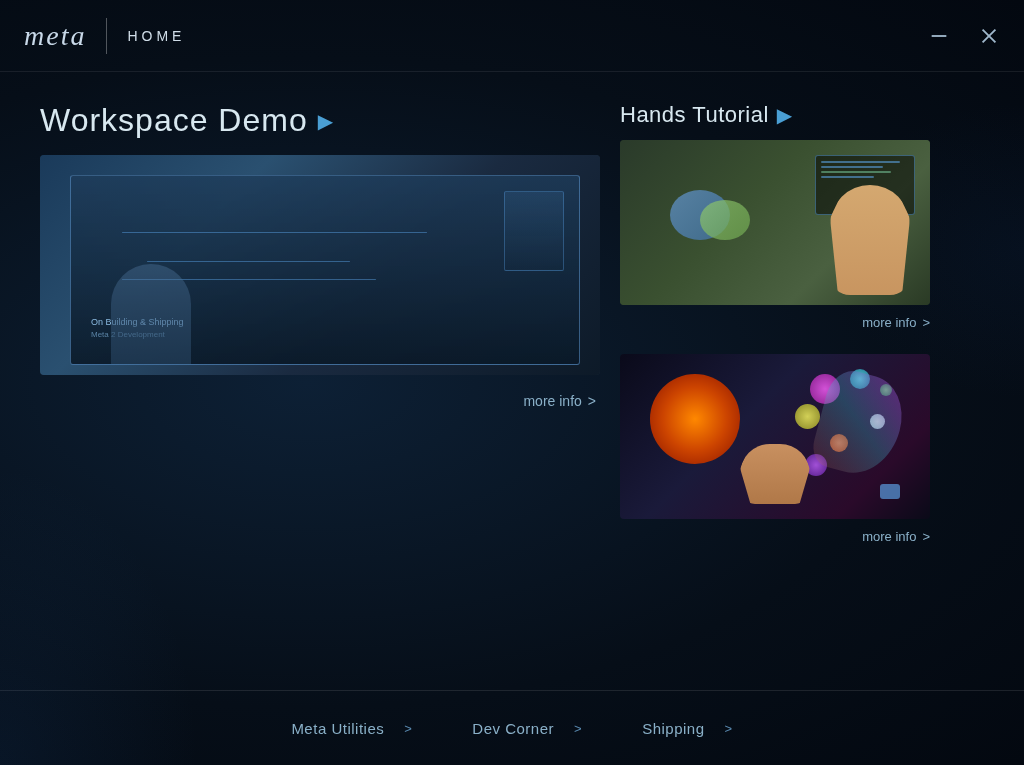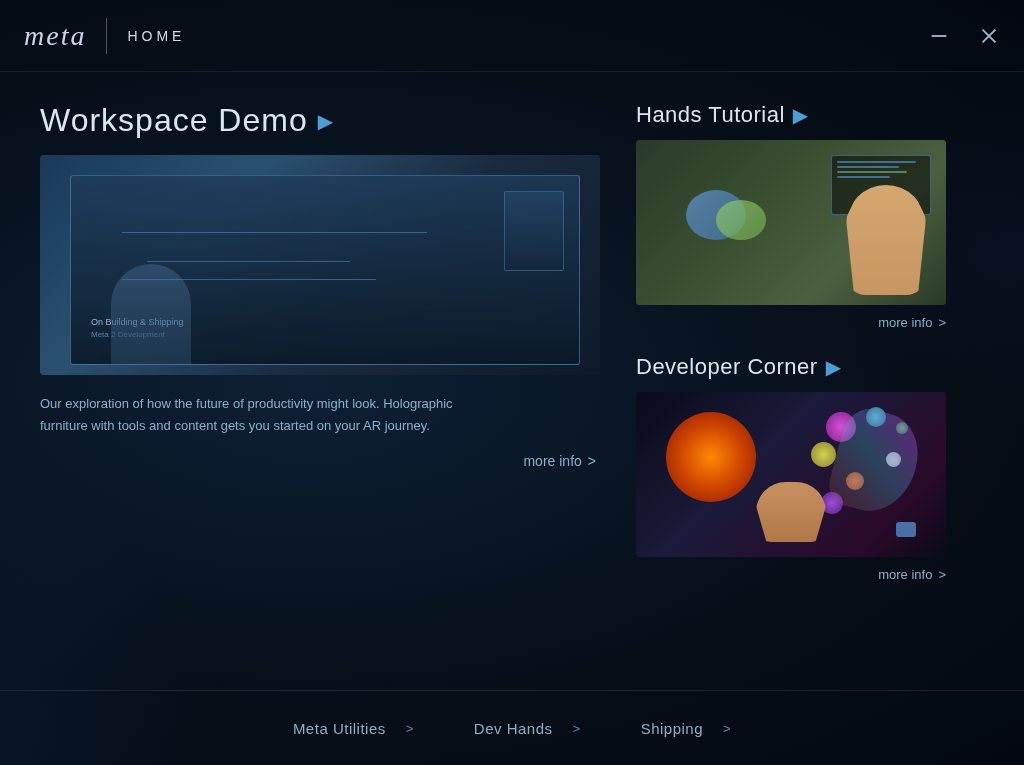--- a/index.html
+++ b/index.html
@@ -102,21 +102,21 @@
       stroke: #a0b8cc;
       fill: none;
       stroke-width: 2;
     }
 
     
     .main-content {
       flex: 1;
       display: flex;
       padding: 30px 40px 20px 40px;
-      gap: 36px;
+      gap: 20px;
     }
 
     
     .left-column {
       flex: 1;
       display: flex;
       flex-direction: column;
       max-width: 560px;
     }
 
@@ -466,21 +466,20 @@
             <div class="ws-hologram"></div>
             <div class="ws-text-overlay">
               <div class="ws-line1">On Building &amp; Shipping</div>
               <div class="ws-line2">Meta 2 Development</div>
             </div>
             <div class="ws-person"></div>
           </div>
         </div>
       </div>
 
-      <p class="description-text">Our exploration of how the future of productivity might look. Holographic furniture with tools and content gets you started on your AR journey.</p>
 
       <div class="more-info-link">
         <span>more info</span>
         <span>&gt;</span>
       </div>
     </div>
 
     <div class="right-column">
 
       <div class="right-section">
@@ -503,24 +502,20 @@
             <div class="hands-hand"></div>
           </div>
         </div>
         <div class="more-info-right">
           <span>more info</span>
           <span>&gt;</span>
         </div>
       </div>
 
       <div class="right-section">
-        <div class="section-title-right">
-          <span>Developer Corner</span>
-          <span class="play-icon">▶</span>
-        </div>
         <div class="right-thumbnail">
           <div class="dev-thumb">
             <div class="dev-sun"></div>
             <div class="dev-particles">
 
               <div class="dev-particle" style="width:30px;height:30px;background:radial-gradient(circle,#ff60ff 0%,#a020a0 100%);top:10px;left:20px;"></div>
               <div class="dev-particle" style="width:20px;height:20px;background:radial-gradient(circle,#60ffff 0%,#2080a0 100%);top:5px;left:60px;"></div>
               <div class="dev-particle" style="width:25px;height:25px;background:radial-gradient(circle,#ffff60 0%,#a0a020 100%);top:40px;left:5px;"></div>
               <div class="dev-particle" style="width:15px;height:15px;background:radial-gradient(circle,#ffffff 0%,#c0d0e0 100%);top:50px;left:80px;"></div>
               <div class="dev-particle" style="width:18px;height:18px;background:radial-gradient(circle,#ff9060 0%,#cc5020 100%);top:70px;left:40px;"></div>
@@ -542,21 +537,21 @@
 
     </div>
   </div>
 
   <div class="footer">
     <a class="footer-link">
       <span>Meta Utilities</span>
       <span class="chevron">&gt;</span>
     </a>
     <a class="footer-link">
-      <span>Dev Hands</span>
+      <span>Dev Corner</span>
       <span class="chevron">&gt;</span>
     </a>
     <a class="footer-link">
       <span>Shipping</span>
       <span class="chevron">&gt;</span>
     </a>
   </div>
 </div>
 
 </body></html>

